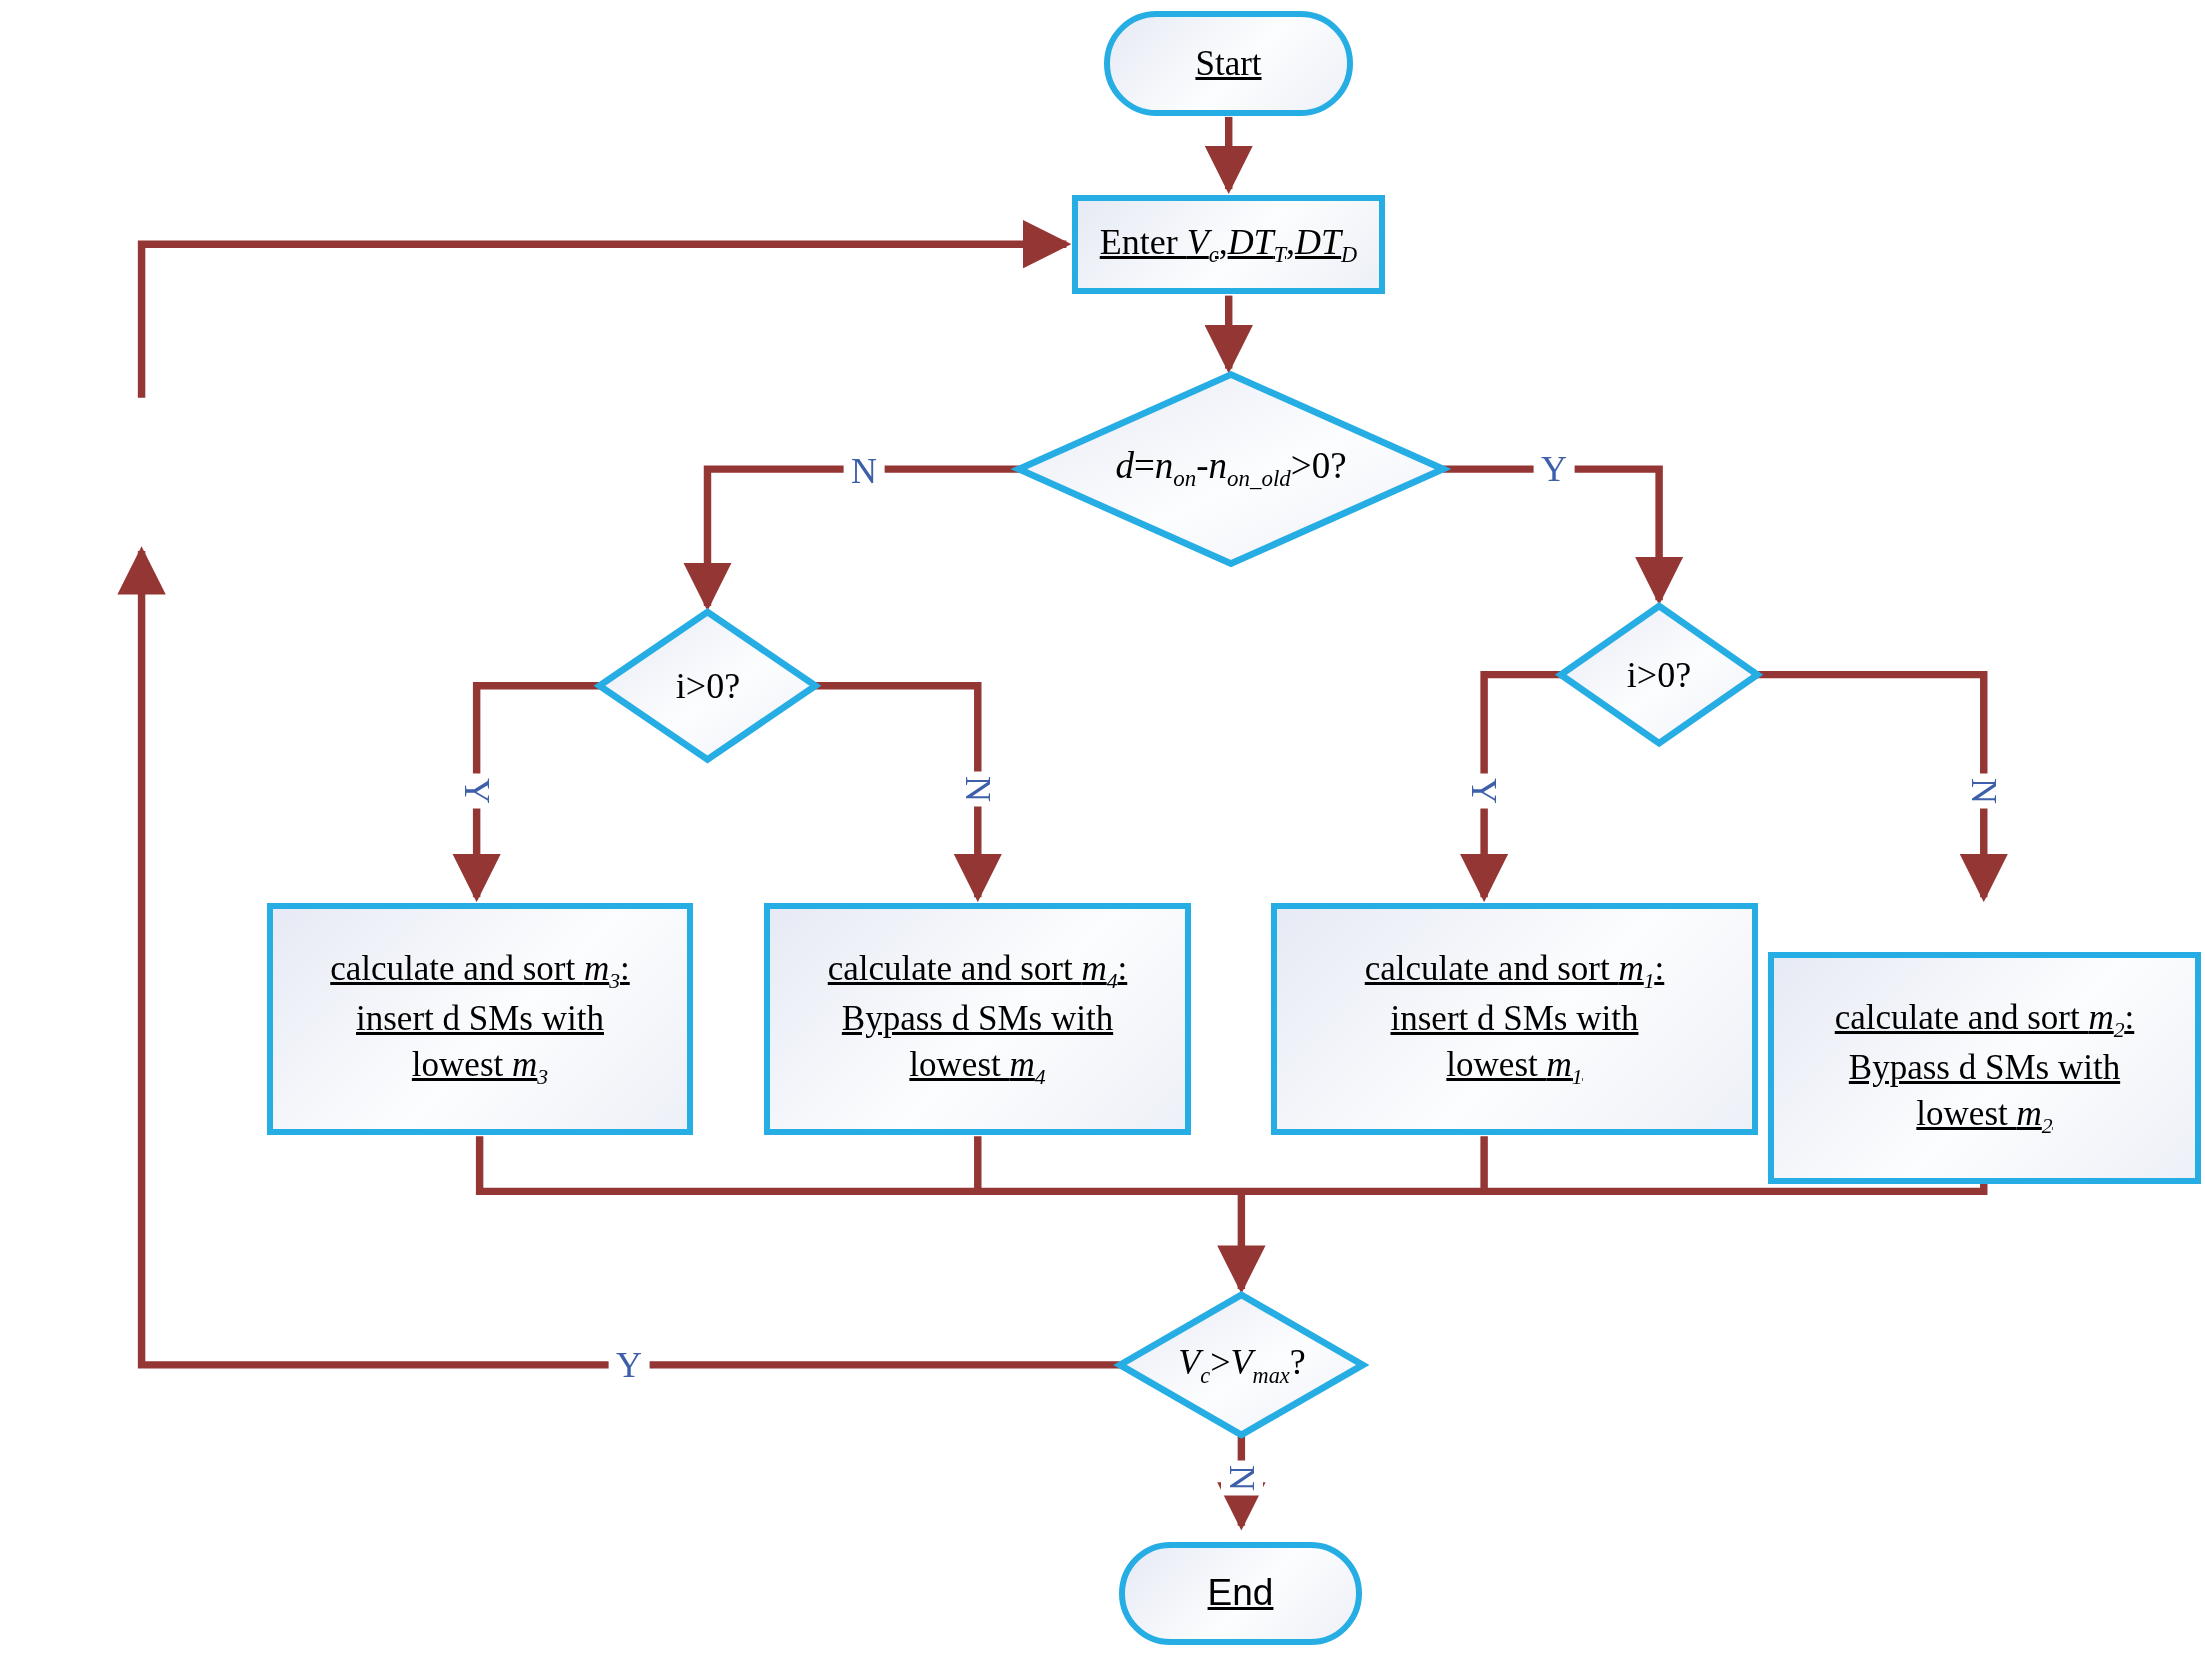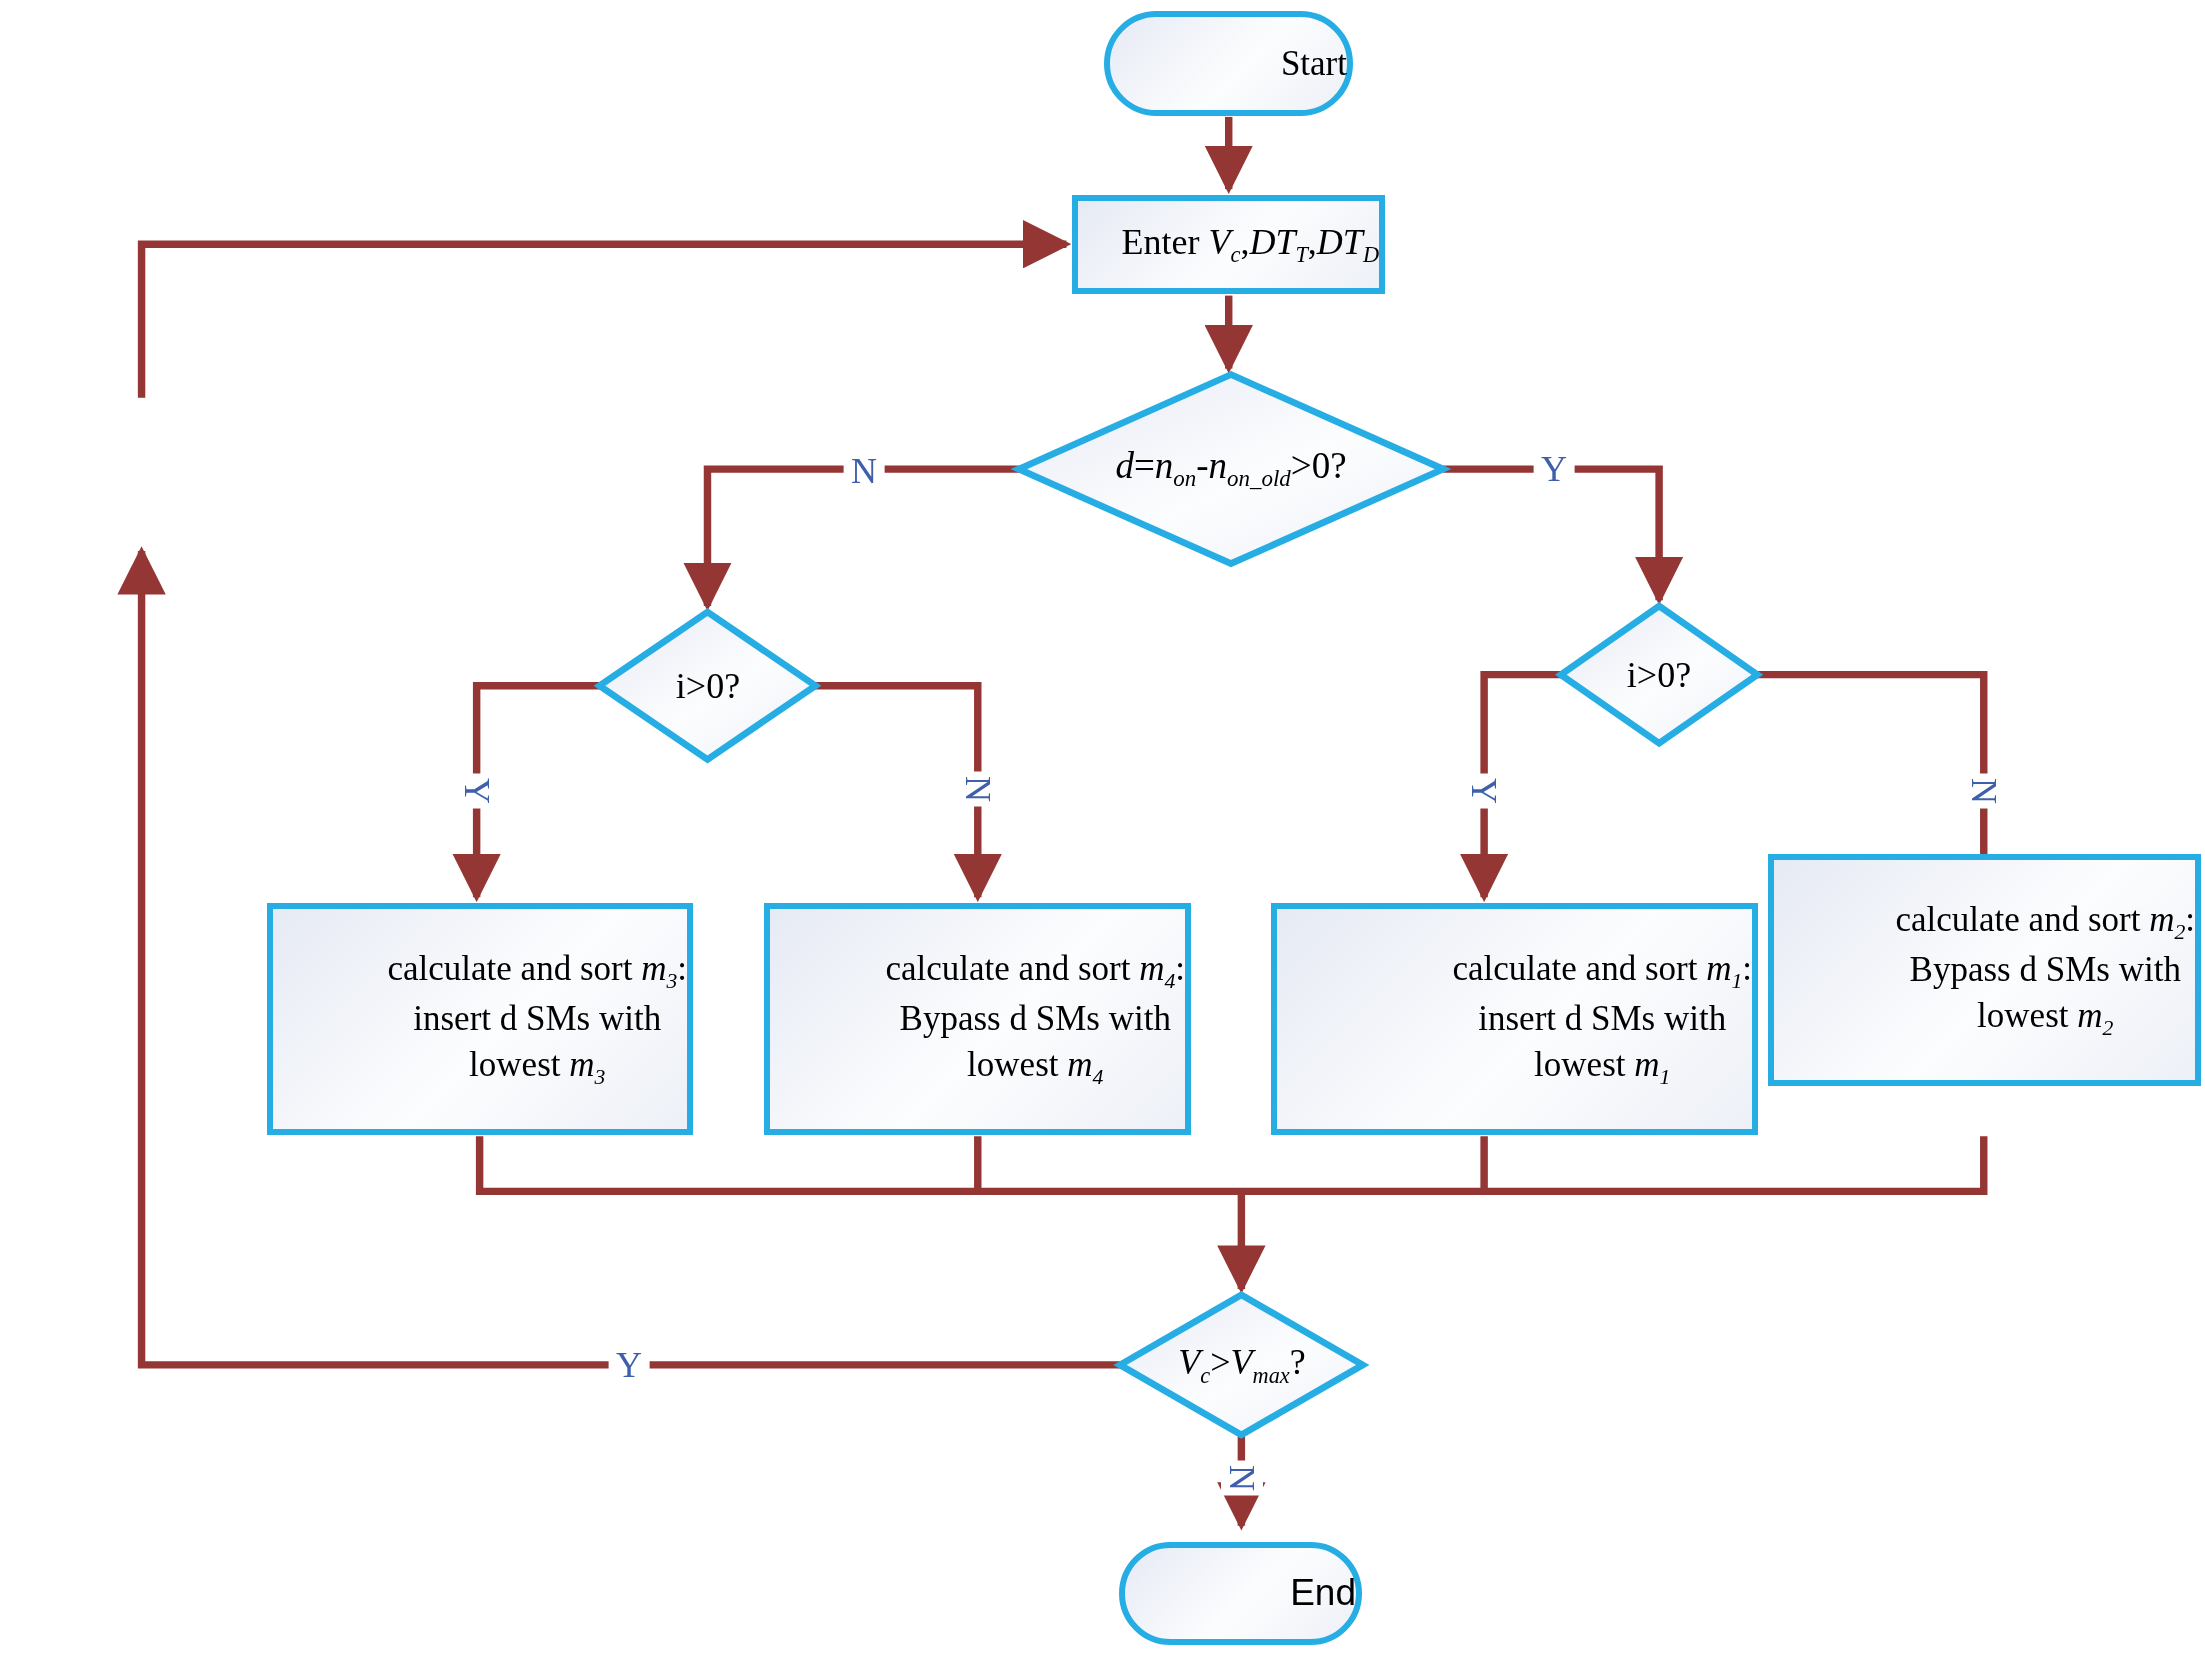--- a/index.html
+++ b/index.html
@@ -3,23 +3,23 @@
 <meta charset="utf-8">
 <style>
   html,body{margin:0;padding:0;background:#fff;}
   body{width:2205px;height:1662px;position:relative;overflow:hidden;
        font-family:"Liberation Serif","DejaVu Serif",serif;color:#000;}
   #canvas{position:absolute;left:0;top:0;width:2205px;height:1662px;}
   #wires{position:absolute;left:0;top:0;}
   .wire{fill:none;stroke:var(--wire);stroke-width:10;stroke-linejoin:miter;stroke-linecap:butt;}
   .diamond{fill:url(#nodegrad);stroke:var(--cyan);stroke-width:9;}
   .node{position:absolute;box-sizing:border-box;display:flex;flex-direction:column;
-        align-items:flex-end;justify-content:center;text-align:center;
+        align-items:center;justify-content:center;text-align:center;
         background:linear-gradient(135deg,var(--fill1) 0%,var(--fill2) 55%,var(--fill3) 100%);
-        border:6px solid var(--cyan);font-size:35px;line-height:1.32;}
+        border:6px solid var(--cyan);font-size:35px;line-height:1.32;text-decoration:underline;}
   .oval{border-radius:744px;border-width:6.7px;}
   .sans{font-family:"Liberation Sans","DejaVu Sans",sans-serif;font-size:37px;margin-top:10px;}
   .dtext{position:absolute;transform:translate(-50%,-50%);
          font-size:37px;white-space:nowrap;}
   .elabel{position:absolute;transform:translate(-50%,-50%);color:var(--label);
           font-size:36px;background:#fff;padding:0 7.4px;white-space:nowrap;}
   .elabel.rot{transform:translate(-50%,-50%) rotate(90deg);padding:0 4.5px;}
   .it{font-style:italic;}
   .sb{font-size:0.62em;vertical-align:-0.38em;}
 </style>
@@ -85,21 +85,21 @@
   </div>
 
   <div class="node" style="left:1271px;top:903px;width:487px;height:232px;">
     <div>
         <div>calculate and sort <span class="it">m</span><span class="it sb">1</span>:</div>
         <div>insert d SMs with</div>
         <div>lowest <span class="it">m</span><span class="it sb">1</span></div>
       </div>
   </div>
 
-  <div class="node" style="left:1768px;top:854px;width:433px;height:232px;">
+  <div class="node" style="left:1768px;top:952px;width:433px;height:232px;">
     <div>
         <div>calculate and sort <span class="it">m</span><span class="it sb">2</span>:</div>
         <div>Bypass d SMs with</div>
         <div>lowest <span class="it">m</span><span class="it sb">2</span></div>
       </div>
   </div>
 
 
   <div class="node oval sans" style="left:1119px;top:1532px;width:243px;height:103px;">
     <span>End</span>

